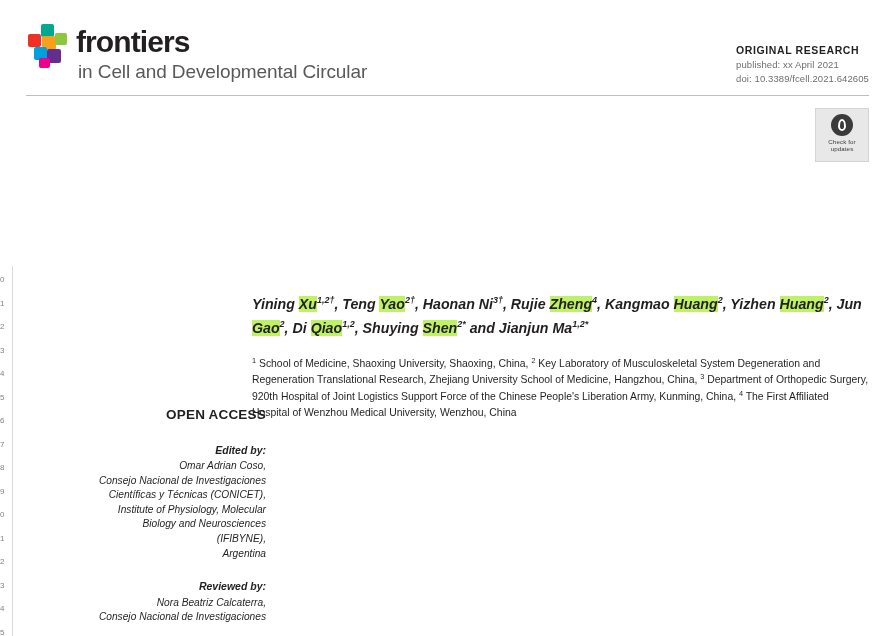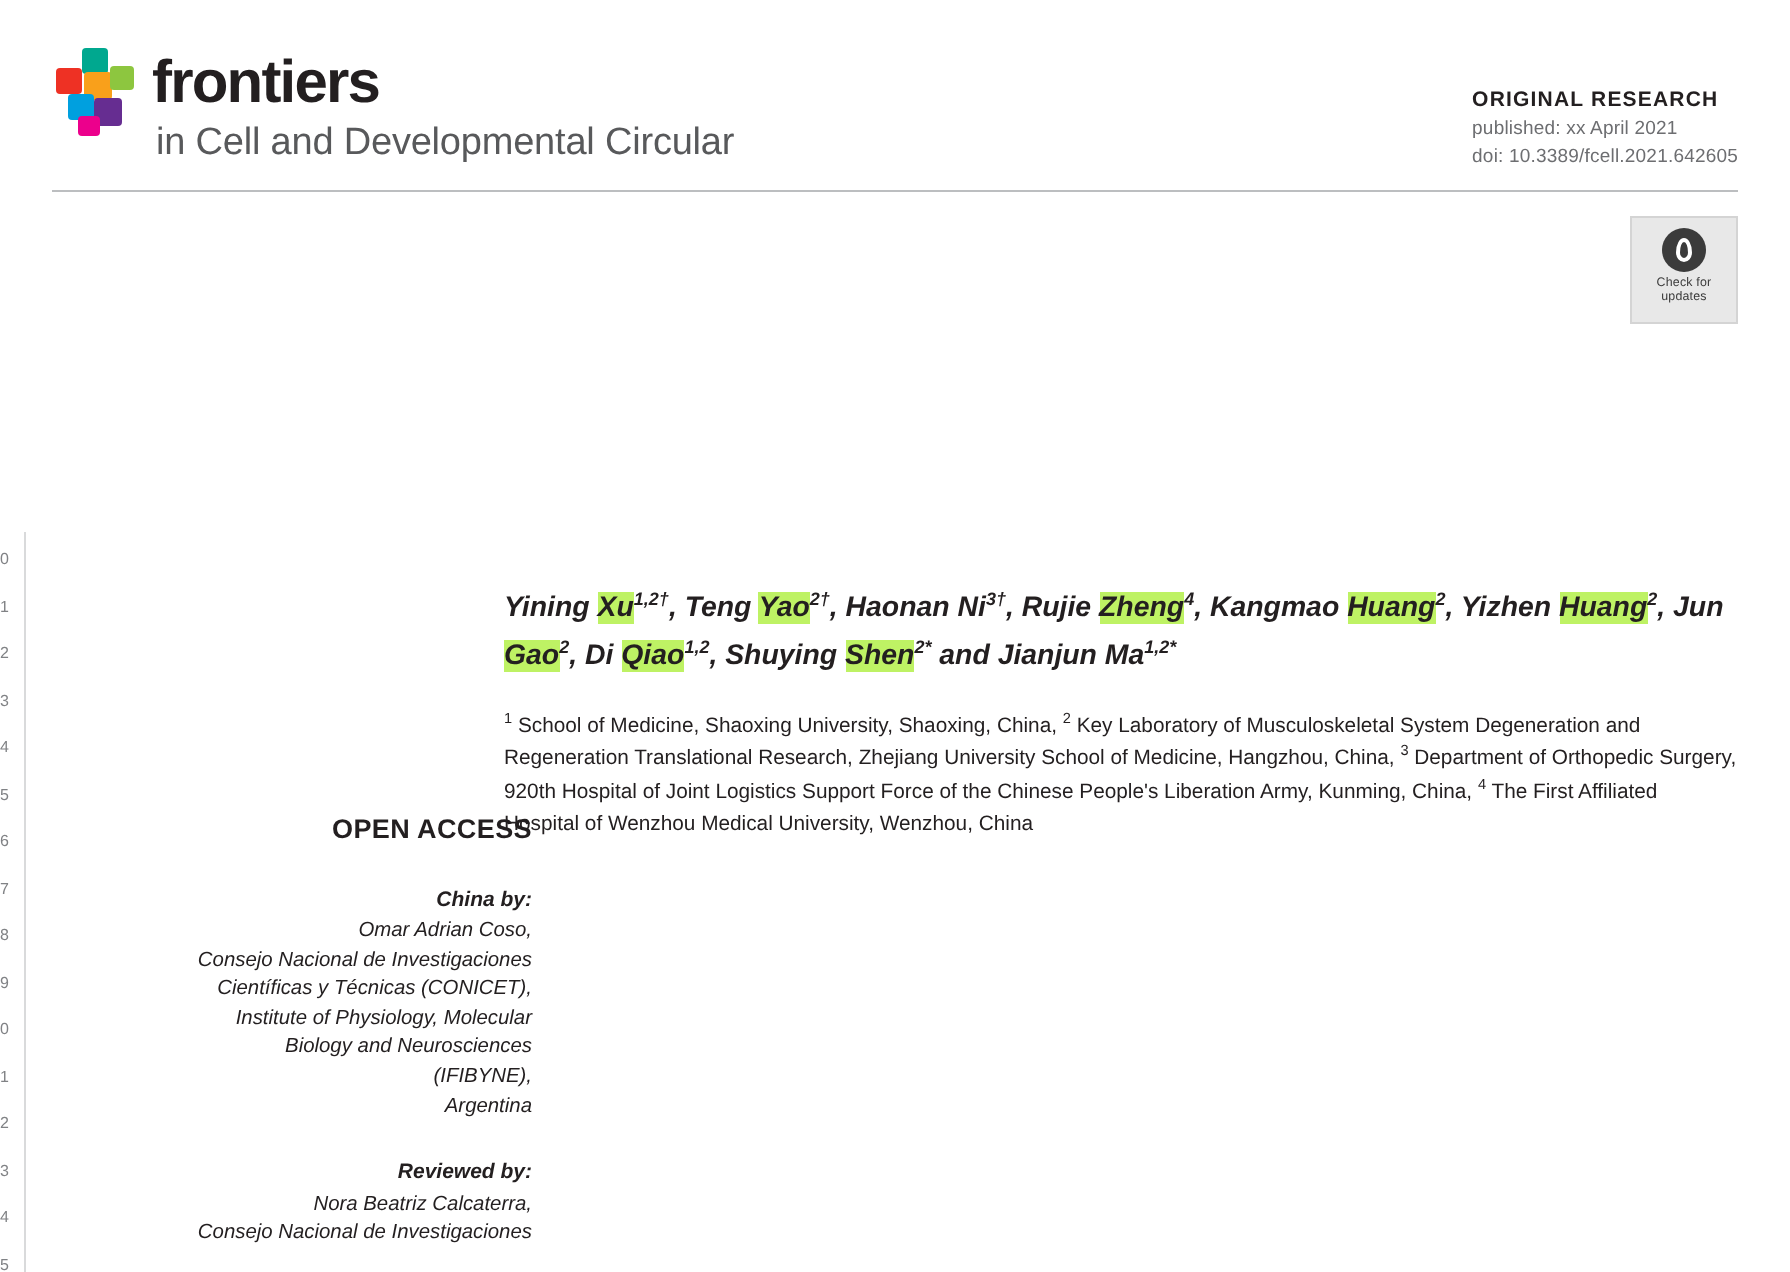--- a/index.html
+++ b/index.html
@@ -273,21 +273,21 @@
     <div>1</div>
     <div>2</div>
     <div>3</div>
     <div>4</div>
     <div>5</div>
   </div>
 
 <div class="leftcol">
   <div class="open-access">OPEN ACCESS</div>
 
-  <div class="lc-head">China by:</div>
+  <div class="lc-head">Edited by:</div>
   <div class="lc-body" style="white-space: pre-line;">Omar Adrian Coso,
 Consejo Nacional de Investigaciones
 Científicas y Técnicas (CONICET),
 Institute of Physiology, Molecular
 Biology and Neurosciences (IFIBYNE),
 Argentina</div>
 
   <div class="lc-gap"></div>
 
   <div class="lc-head">Reviewed by:</div>

